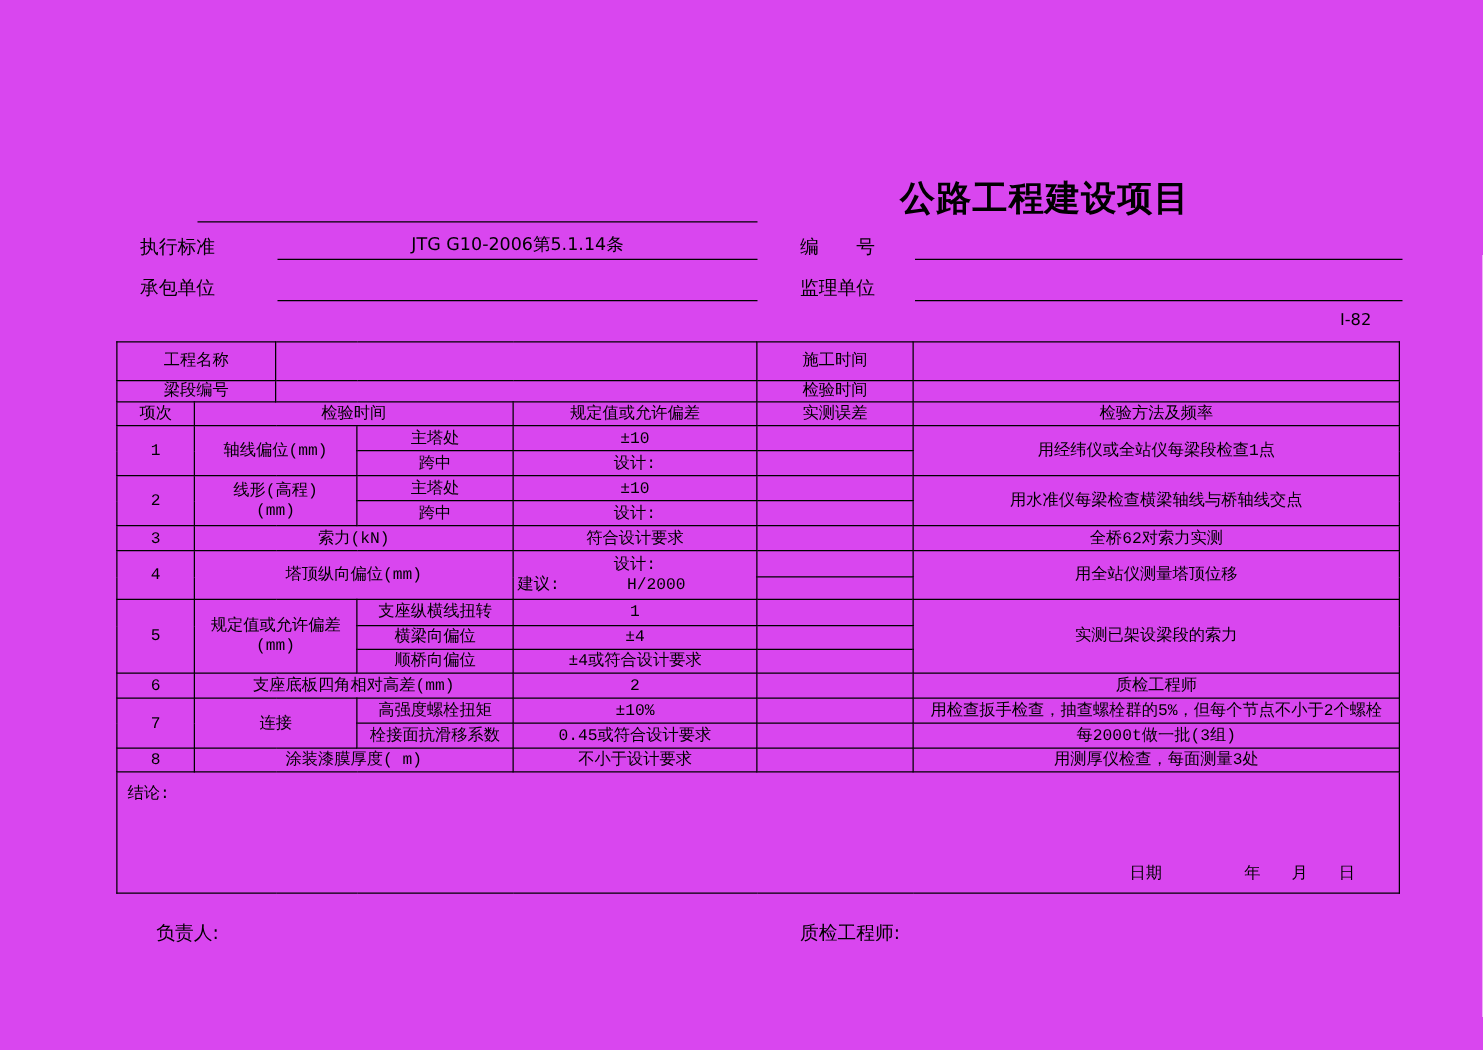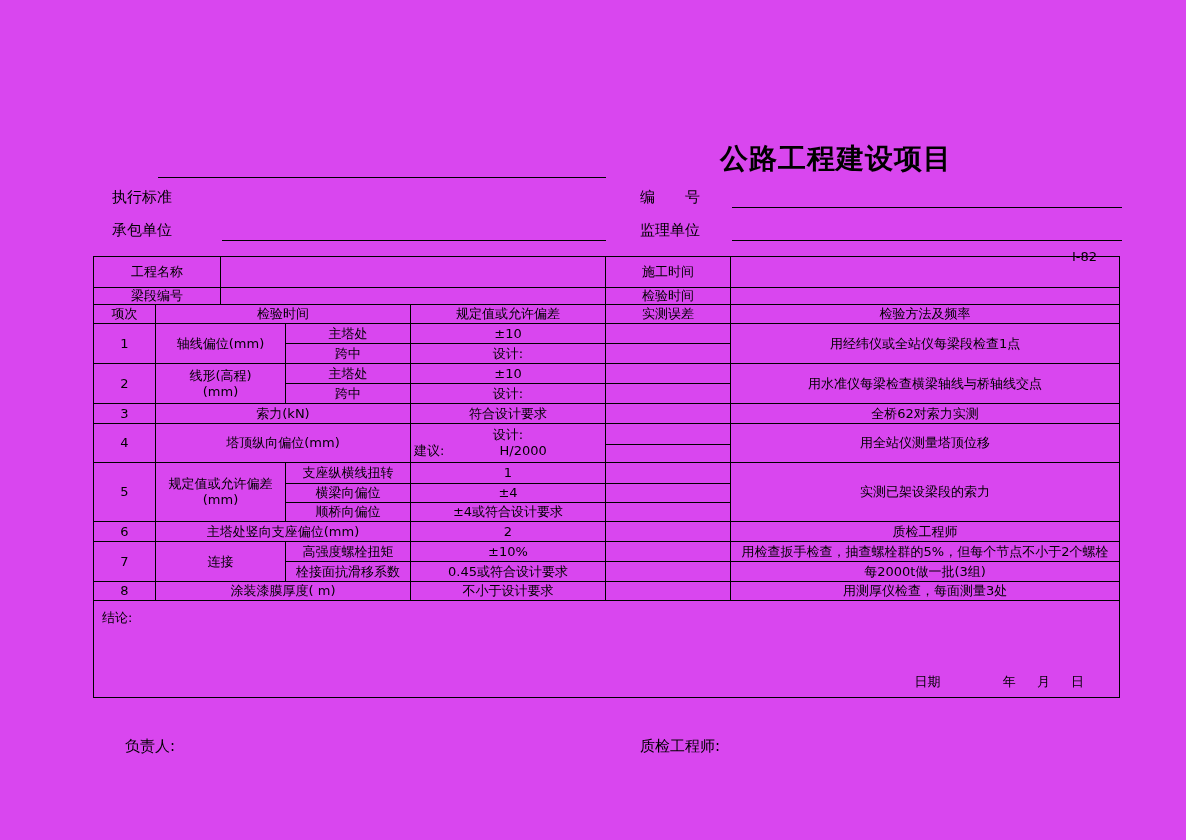--- a/index.html
+++ b/index.html
@@ -24,23 +24,24 @@
   #caption{
     position:absolute;left:93px;top:249px;width:1026px;
     text-align:center;font-size:13px;white-space:nowrap;
   }
   #form-code{
     position:absolute;left:1000px;top:249px;width:97px;
     text-align:right;font-size:13px;
   }
   
   table.form{
-    position:absolute;left:93px;top:256px;
+    position:absolute;left:93px;top:273px;
     border-collapse:collapse;table-layout:fixed;
     width:1026px;
+    font-family:Liberation Mono, monospace;
   }
   table.form td{
     border:1px solid #000;
     font-size:13px;line-height:1.2;
     text-align:center;vertical-align:middle;
     padding:0 3px;overflow:hidden;white-space:nowrap;
   }
   td.left{text-align:left;padding-left:7px;}
   td.spec2line{text-align:left;padding-left:7px;}
   .flexline{display:flex;}
@@ -59,20 +60,21 @@
 </head>
 <body>
 
 <div id="page">
 
   <div id="main-title">公路工程建设项目</div>
 
   <div class="ufield" style="left:158px;top:155px;width:448px;"></div>
 
   <div class="hlabel" style="left:112px;top:188px;">执行标准</div>
+  <div class="ufield" style="left:222px;top:185px;width:384px;">JTG G10-2006第5.1.14条</div>
 
   <div class="hlabel" style="left:640px;top:188px;">编　　号</div>
   <div class="ufield" style="left:732px;top:185px;width:390px;"></div>
 
   <div class="hlabel" style="left:112px;top:221px;">承包单位</div>
   <div class="ufield" style="left:222px;top:218px;width:384px;"></div>
 
   <div class="hlabel" style="left:640px;top:221px;">监理单位</div>
   <div class="ufield" style="left:732px;top:218px;width:390px;"></div>
 
@@ -184,21 +186,21 @@
       <td></td>
     </tr>
     <tr style="height:19px">
       <td>顺桥向偏位</td>
       <td>±4或符合设计要求</td>
       <td></td>
     </tr>
 
     <tr style="height:20px">
       <td>6</td>
-      <td colspan="3">主塔处竖向支座偏位(mm)</td>
+      <td colspan="3">支座底板四角相对高差(mm)</td>
       <td>2</td>
       <td></td>
       <td>质检工程师</td>
     </tr>
 
     <tr style="height:20px">
       <td rowspan="2">7</td>
       <td colspan="2" rowspan="2">连接</td>
       <td>高强度螺栓扭矩</td>
       <td>±10%</td>

